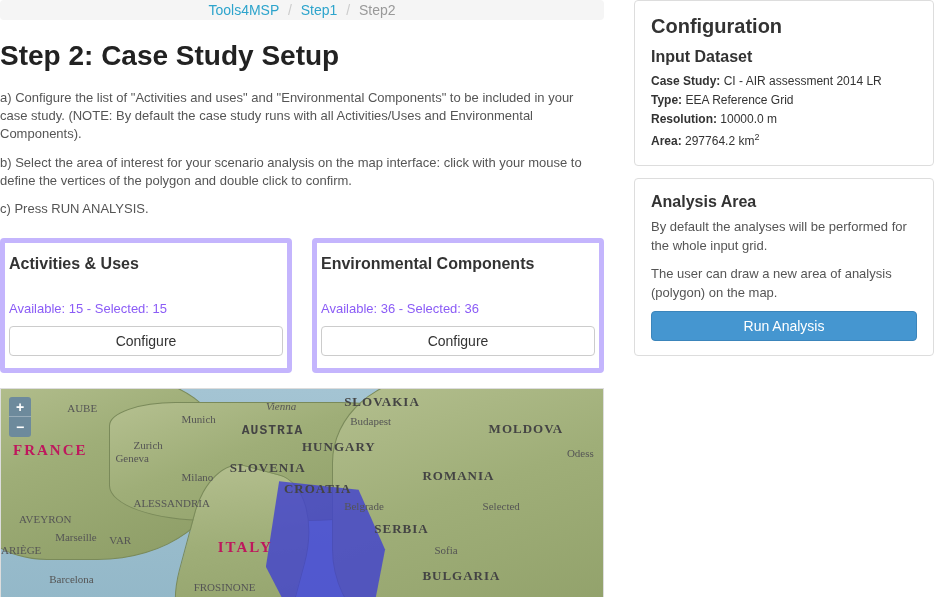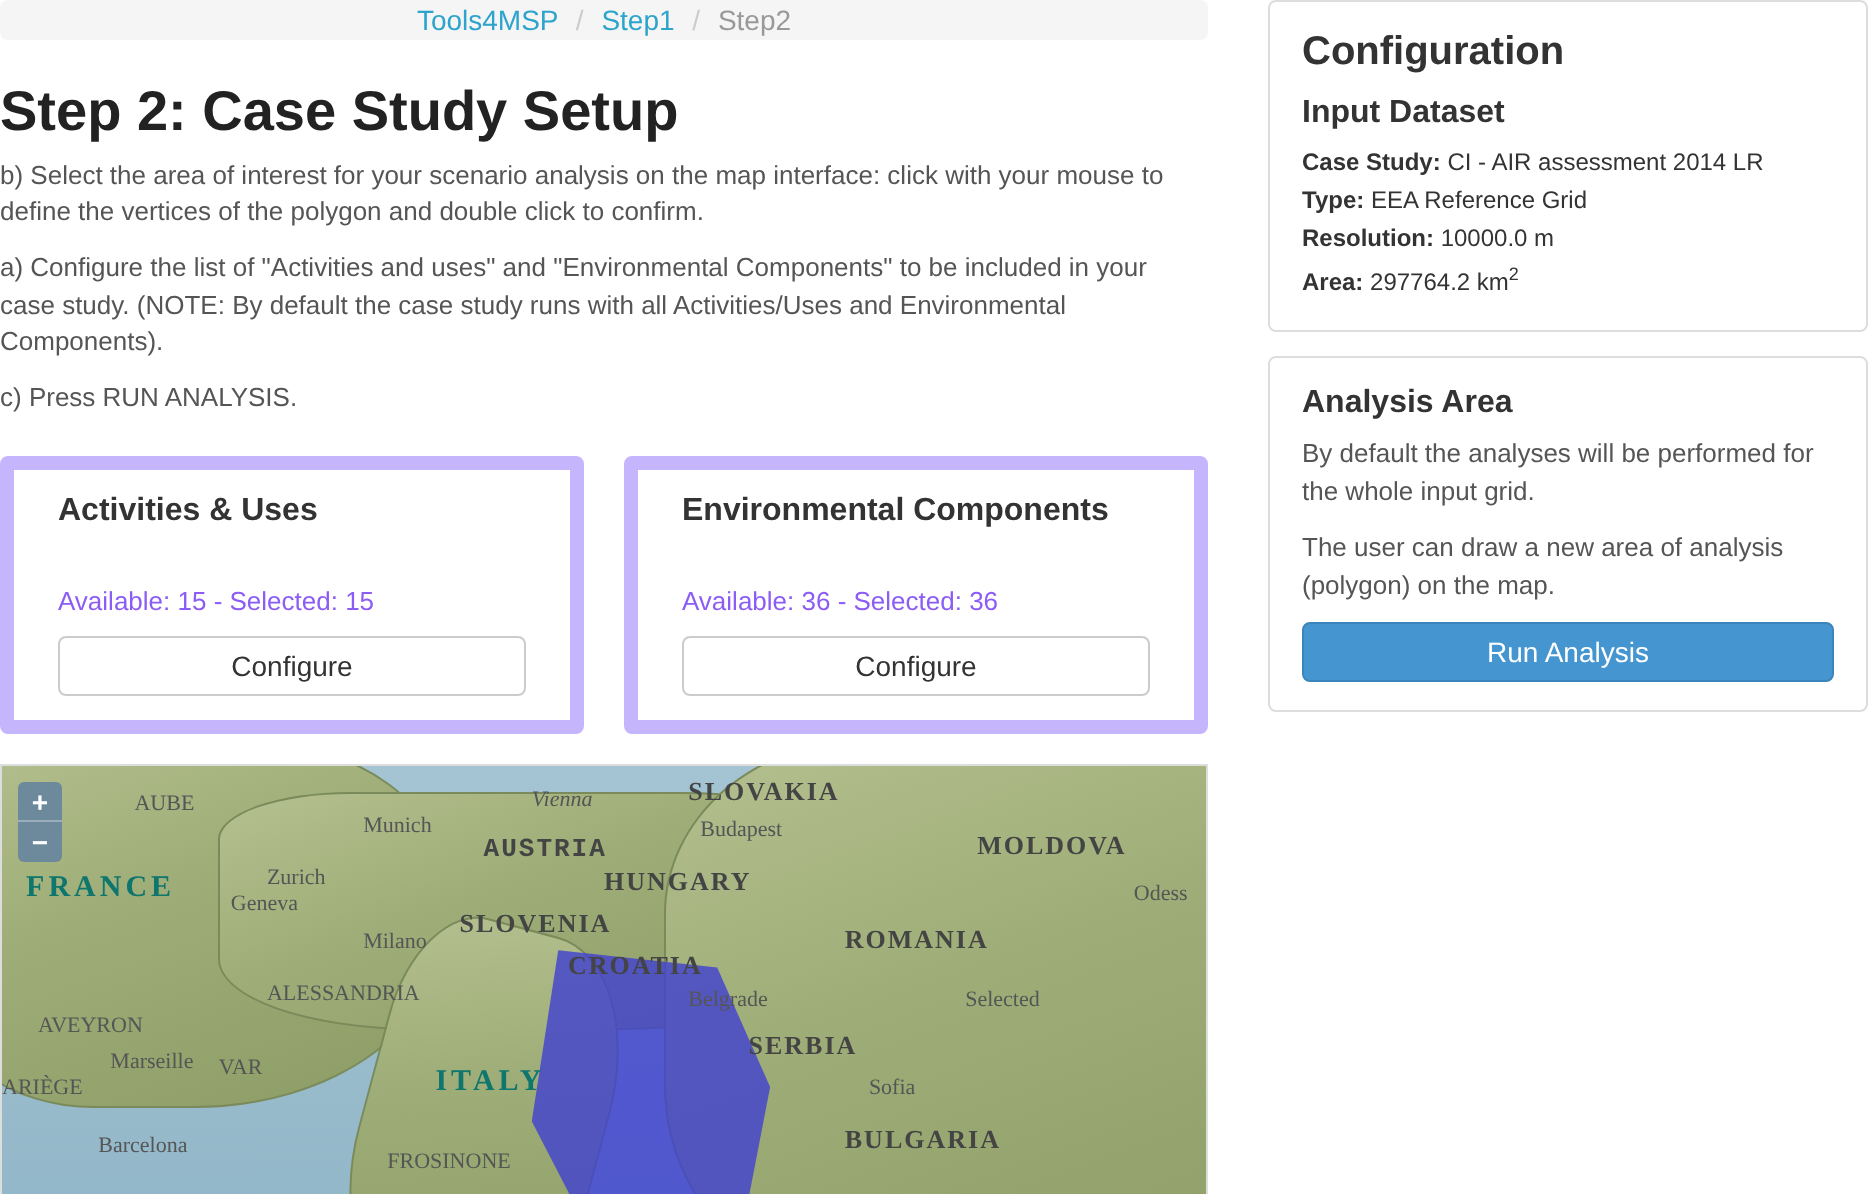--- a/index.html
+++ b/index.html
@@ -4,39 +4,39 @@
   <style>
     * { box-sizing: border-box; margin: 0; padding: 0; }
     body { font-family: 'Helvetica Neue', Helvetica, Arial, sans-serif; color: #333; background: #fff; font-size: 14px; }
     .container { display: flex; gap: 20px; padding: 0; max-width: 934px; }
     .main { flex: 1; min-width: 0; padding-right: 10px; }
     .side { width: 300px; flex-shrink: 0; }
     .breadcrumb { background: #f5f5f5; padding: 2px 15px; font-size: 14px; color: #777; margin-bottom: 20px; border-radius: 4px; text-align: center; }
     .breadcrumb a { color: #2da4cc; text-decoration: none; }
     .breadcrumb .sep { color: #ccc; padding: 0 5px; }
     .breadcrumb .active { color: #999; }
-    h1 { font-size: 28px; font-weight: bold; color: #222; margin-bottom: 7px; }
+    h1 { font-size: 28px; font-weight: bold; color: #222; margin-bottom: 17px; }
     .instructions p { font-size: 13px; color: #555; margin-bottom: 10px; line-height: 1.4; }
     .cards { display: flex; gap: 20px; margin: 20px 0 15px; }
-    .card { flex: 1; border: 7px solid #c4b5fd; border-radius: 4px; padding: 12px 22px; }
+    .card { flex: 1; border: 5px solid #c4b5fd; border-radius: 4px; padding: 12px 4px; }
     .card h3 { font-size: 16px; font-weight: bold; margin-bottom: 4px; color: #333; }
     .card .sub { font-size: 13px; color: #8b5cf6; margin-bottom: 10px; margin-top: 28px; }
     .btn { display: block; width: 100%; padding: 6px 12px; border: 1px solid #ccc; border-radius: 4px; background: #fff; font-size: 14px; color: #333; cursor: pointer; text-align: center; }
     .btn-primary { background: #4596d0; border-color: #3b85bb; color: #fff; }
     .map-wrap { position: relative; width: 100%; height: 265px; overflow: hidden; border: 1px solid #ddd; }
     .map-base { position: absolute; inset: 0; }
     .sea { position: absolute; inset: 0; background: linear-gradient(180deg, #a4c4d3 0%, #8fb5c6 100%); }
     .land { position: absolute; background: linear-gradient(160deg, #b5c090 0%, #9fae78 40%, #8c9c65 100%); border: 1px solid #7a8a5a; }
     .land.france { left: -5%; top: -5%; width: 42%; height: 70%; border-radius: 30% 40% 50% 30%; }
     .land.italy-north { left: 18%; top: 5%; width: 55%; height: 45%; border-radius: 20% 30% 40% 30%; }
     .land.italy-boot { left: 30%; top: 30%; width: 20%; height: 75%; border-radius: 30% 40% 30% 40%; transform: rotate(15deg); }
     .land.balkans { left: 55%; top: -5%; width: 55%; height: 110%; border-radius: 30% 0 0 40%; }
     .polygon { position: absolute; left: 44%; top: 35%; width: 22%; height: 65%; background: #4040d0; opacity: 0.8; clip-path: polygon(10% 0%, 70% 5%, 90% 40%, 75% 100%, 30% 95%, 0% 50%); }
     .map-label { position: absolute; font-family: Georgia, serif; font-size: 11px; color: #555; white-space: nowrap; pointer-events: none; }
-    .map-label.big { font-size: 15px; font-weight: bold; letter-spacing: 2px; color: #0f766e; }
+    .map-label.big { font-size: 15px; font-weight: bold; letter-spacing: 2px; color: #be185d; }
     .map-label.country { font-size: 13px; font-weight: bold; letter-spacing: 1px; color: #444; }
     .zoom-ctrl { position: absolute; top: 8px; left: 8px; width: 22px; background: #6d8a9c; border-radius: 3px; overflow: hidden; }
     .zoom-ctrl div { height: 20px; line-height: 20px; text-align: center; color: #fff; font-size: 14px; font-weight: bold; cursor: pointer; border-bottom: 1px solid rgba(255,255,255,0.3); user-select: none; }
     .zoom-ctrl div:last-child { border-bottom: none; }
     .panel { border: 1px solid #ddd; border-radius: 4px; padding: 14px 16px; margin-bottom: 12px; }
     .panel h2 { font-size: 20px; font-weight: bold; margin-bottom: 10px; color: #333; }
     .panel h3 { font-size: 16px; font-weight: bold; margin-bottom: 6px; color: #333; }
     .panel .meta { font-size: 12px; line-height: 1.6; color: #333; }
     .panel .meta .label { font-weight: bold; }
     .panel .meta a { color: #2da4cc; text-decoration: none; }
@@ -52,22 +52,22 @@
       <a href="#">Tools4MSP</a>
       <span class="sep">/</span>
       <a href="#">Step1</a>
       <span class="sep">/</span>
       <span class="active">Step2</span>
     </div>
 
     <h1>Step 2: Case Study Setup</h1>
 
     <div class="instructions">
+      <p>a) Configure the list of "Activities and uses" and "Environmental Components" to be included in your case study. (NOTE: By default the case study runs with all Activities/Uses and Environmental Components).</p>
       <p>b) Select the area of interest for your scenario analysis on the map interface: click with your mouse to define the vertices of the polygon and double click to confirm.</p>
-      <p>a) Configure the list of "Activities and uses" and "Environmental Components" to be included in your case study. (NOTE: By default the case study runs with all Activities/Uses and Environmental Components).</p>
       <p>c) Press RUN ANALYSIS.</p>
     </div>
 
     <div class="cards">
       <div class="card">
         <h3>Activities &amp; Uses</h3>
         <div class="sub">Available: 15 - Selected: 15</div>
         <button class="btn">Configure</button>
       </div>
       <div class="card">

